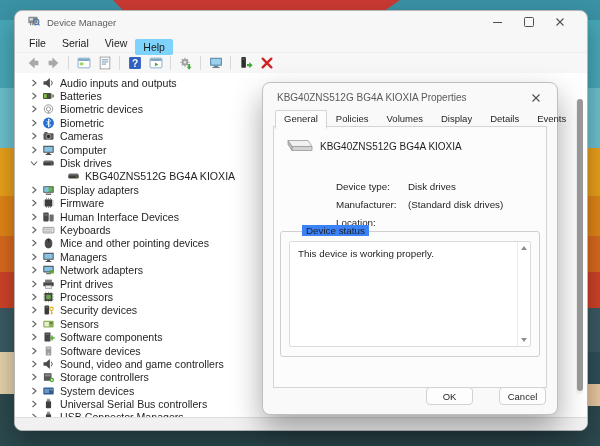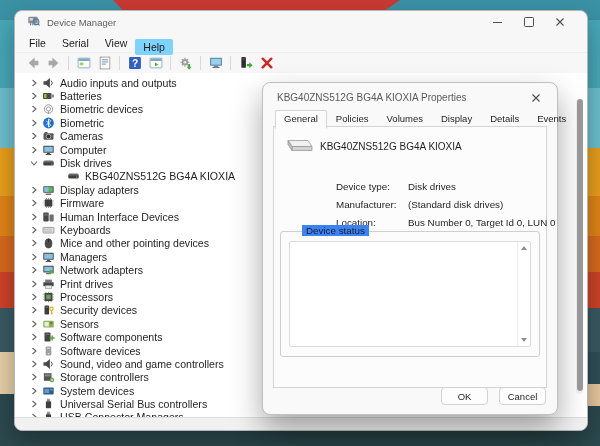--- a/index.html
+++ b/index.html
@@ -81,21 +81,21 @@
   .status-text{padding:6px 8px;font-size:9.8px;color:#1f1f1f;}
   .mini-scroll{position:absolute;right:0;top:0;bottom:0;width:12px;border-left:1px solid #ececec;
       display:flex;flex-direction:column;justify-content:space-between;align-items:center;padding:4px 0;}
   .tri-up{width:0;height:0;border-left:3px solid transparent;border-right:3px solid transparent;
       border-bottom:4px solid #8f8f8f;}
   .tri-down{width:0;height:0;border-left:3px solid transparent;border-right:3px solid transparent;
       border-top:4px solid #8f8f8f;}
 
   .dlg-buttons{position:absolute;right:11px;bottom:9px;display:flex;gap:11px;}
   .btn{width:47px;height:18px;background:#fdfdfd;border:1px solid #d2d2d2;border-radius:4px;
-      font-size:9.5px;color:#1f1f1f;font-family:inherit;padding:0;}
+      font-size:9.5px;color:#1f1f1f;font-family:inherit;padding:0;margin-left:15px;}
 </style>
 </head>
 <body>
 
 <div class="wallpaper">
   <div class="wp-red"></div>
   <div class="wp-beige-l"></div>
   <div class="wp-tan-r"></div>
 </div>
 
@@ -627,26 +627,26 @@
           <path d="M10 9h20v4H10z" fill="#d3d3d3" stroke="#9a9a9a" stroke-width="0.8"></path>
           <path d="M6 3l4 6v4l-4-6z" fill="#bdbdbd" stroke="#9a9a9a" stroke-width="0.8"></path>
         </svg></span>
     <span class="dev-name">KBG40ZNS512G BG4A KIOXIA</span>
     <div class="fields" id="fields">
         <div>Device type:</div>
         <div>Disk drives</div>
         <div>Manufacturer:</div>
         <div>(Standard disk drives)</div>
         <div>Location:</div>
-        <div>Bus Number 0, Target Id 0, LUN 0</div>
       </div>
 
     <div class="groupbox">
       <span class="gb-label">Device status</span>
       <div class="status-area">
+        <div class="status-text">This device is working properly.</div>
         <div class="mini-scroll">
           <span class="tri-up"></span>
           <span class="tri-down"></span>
         </div>
       </div>
     </div>
   </div>
 
   <div class="dlg-buttons">
     <button class="btn">OK</button>

